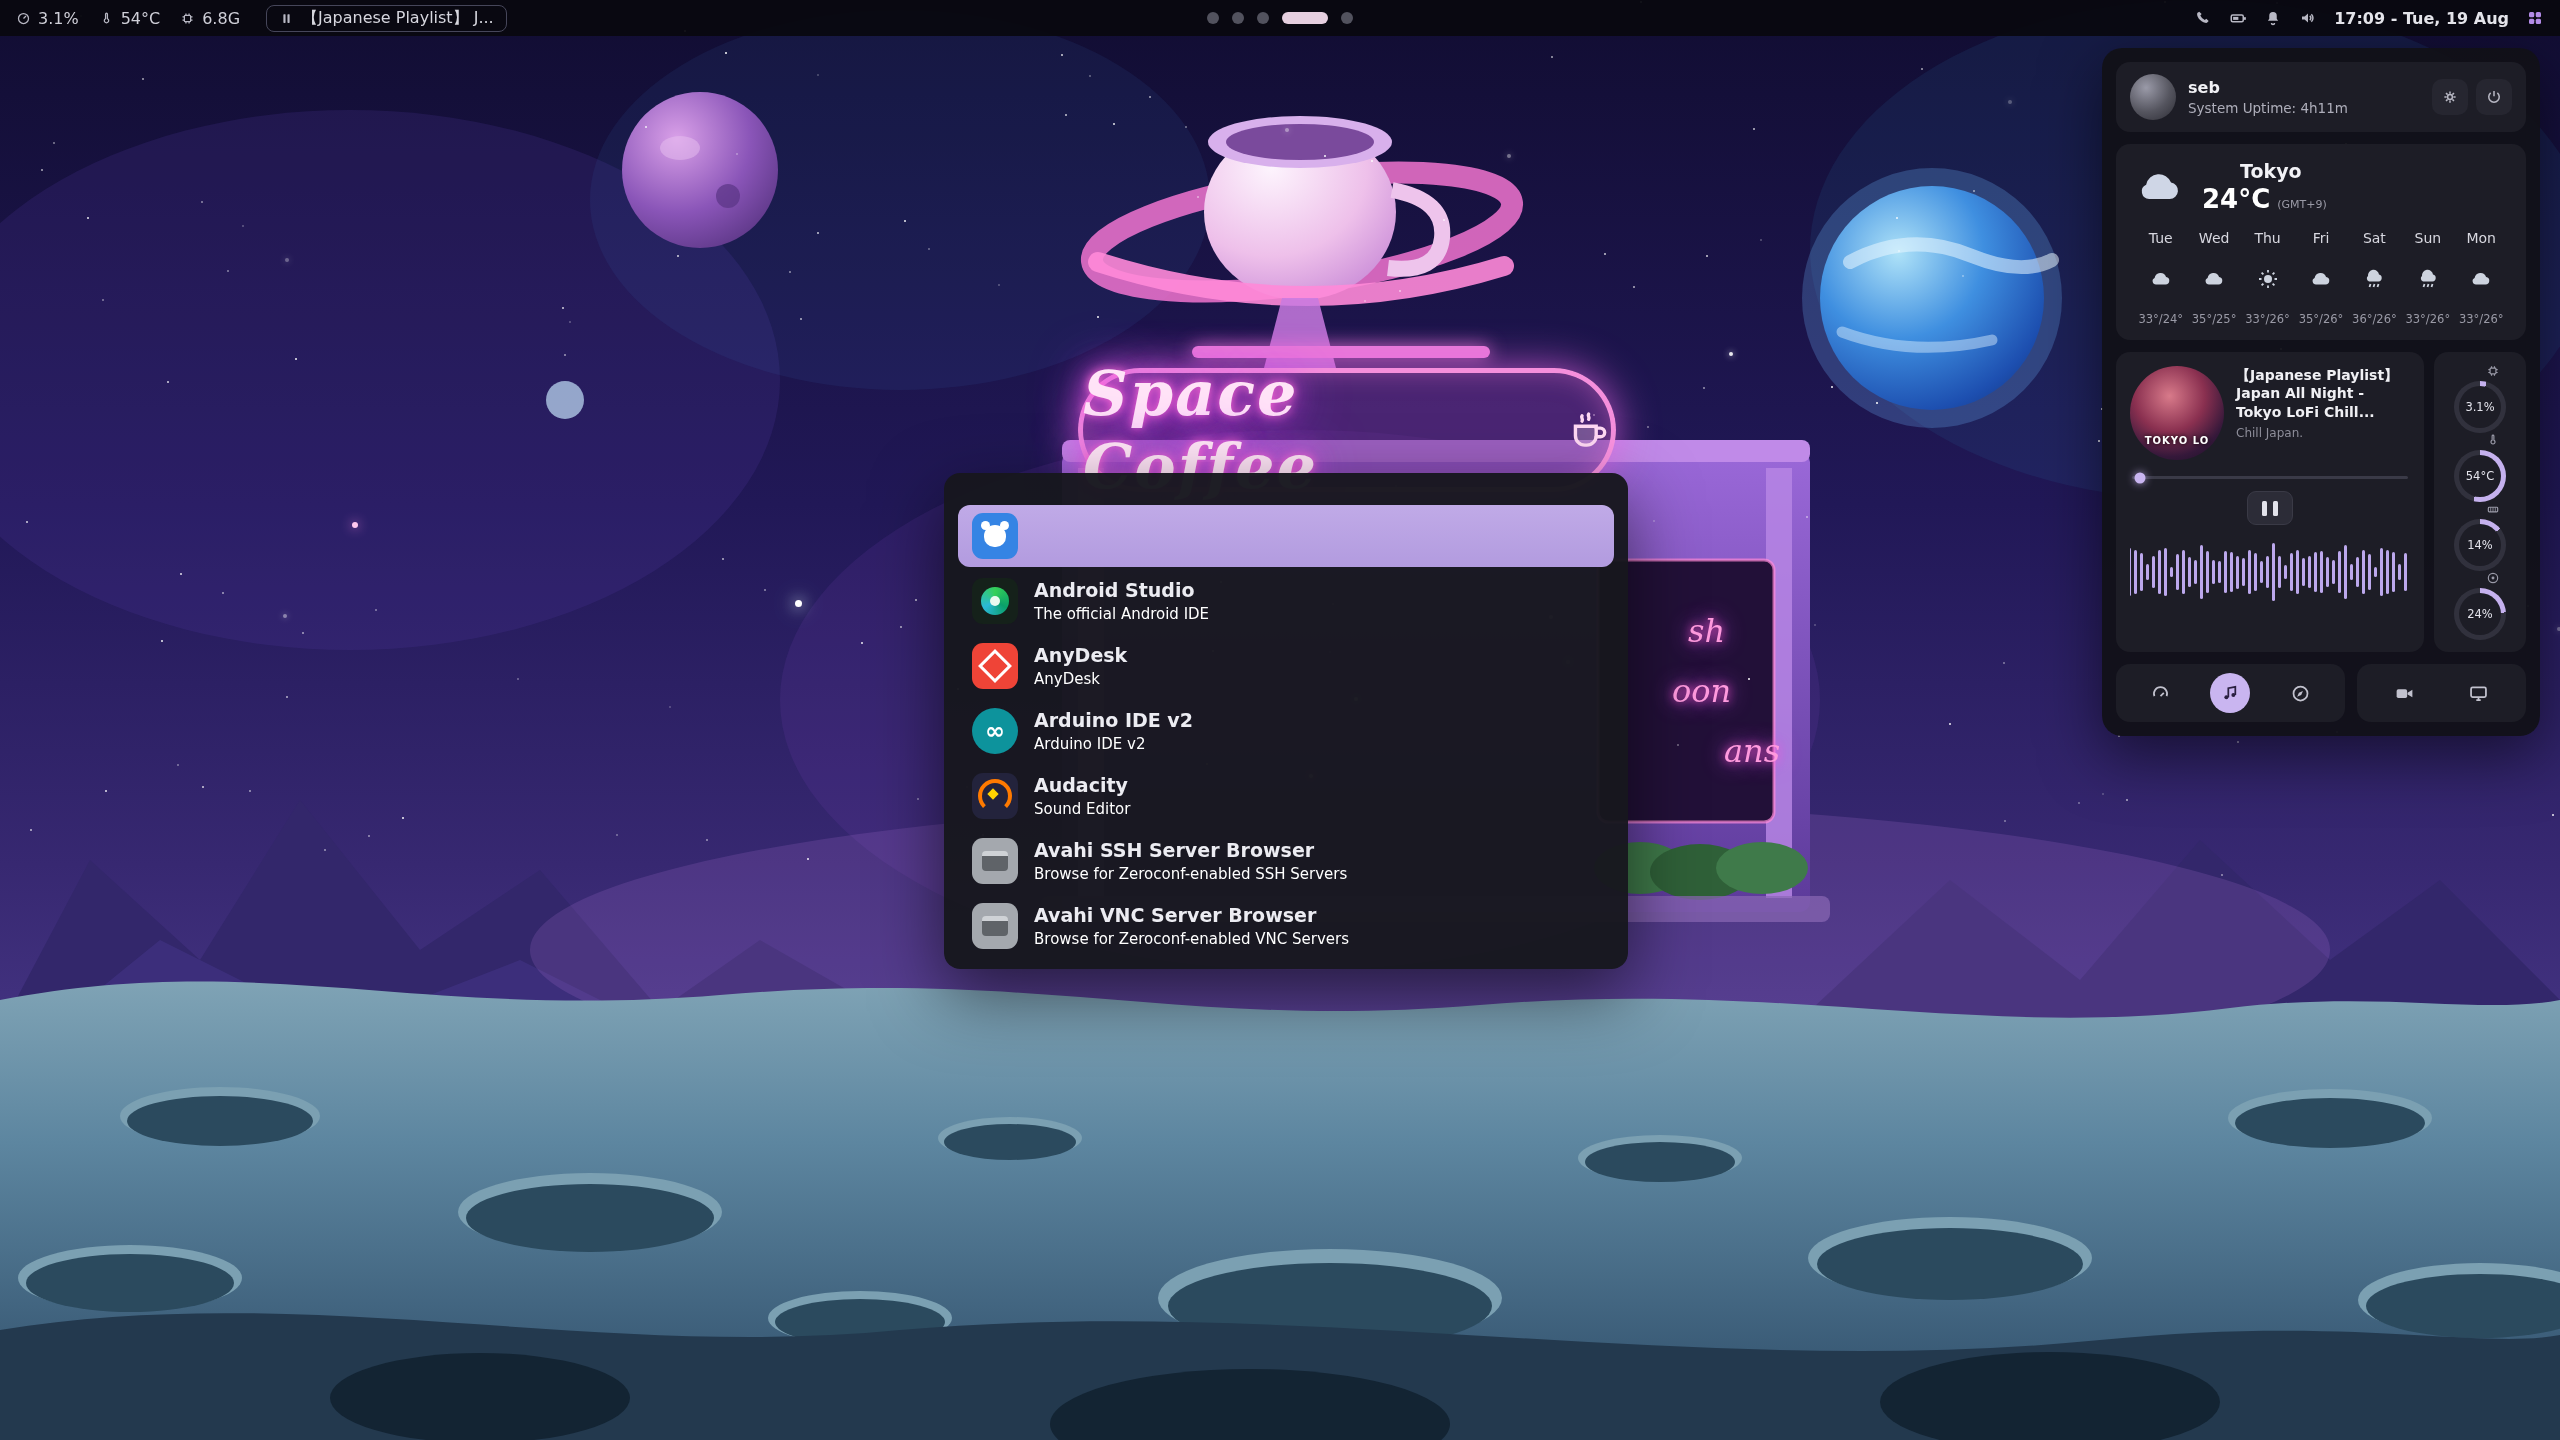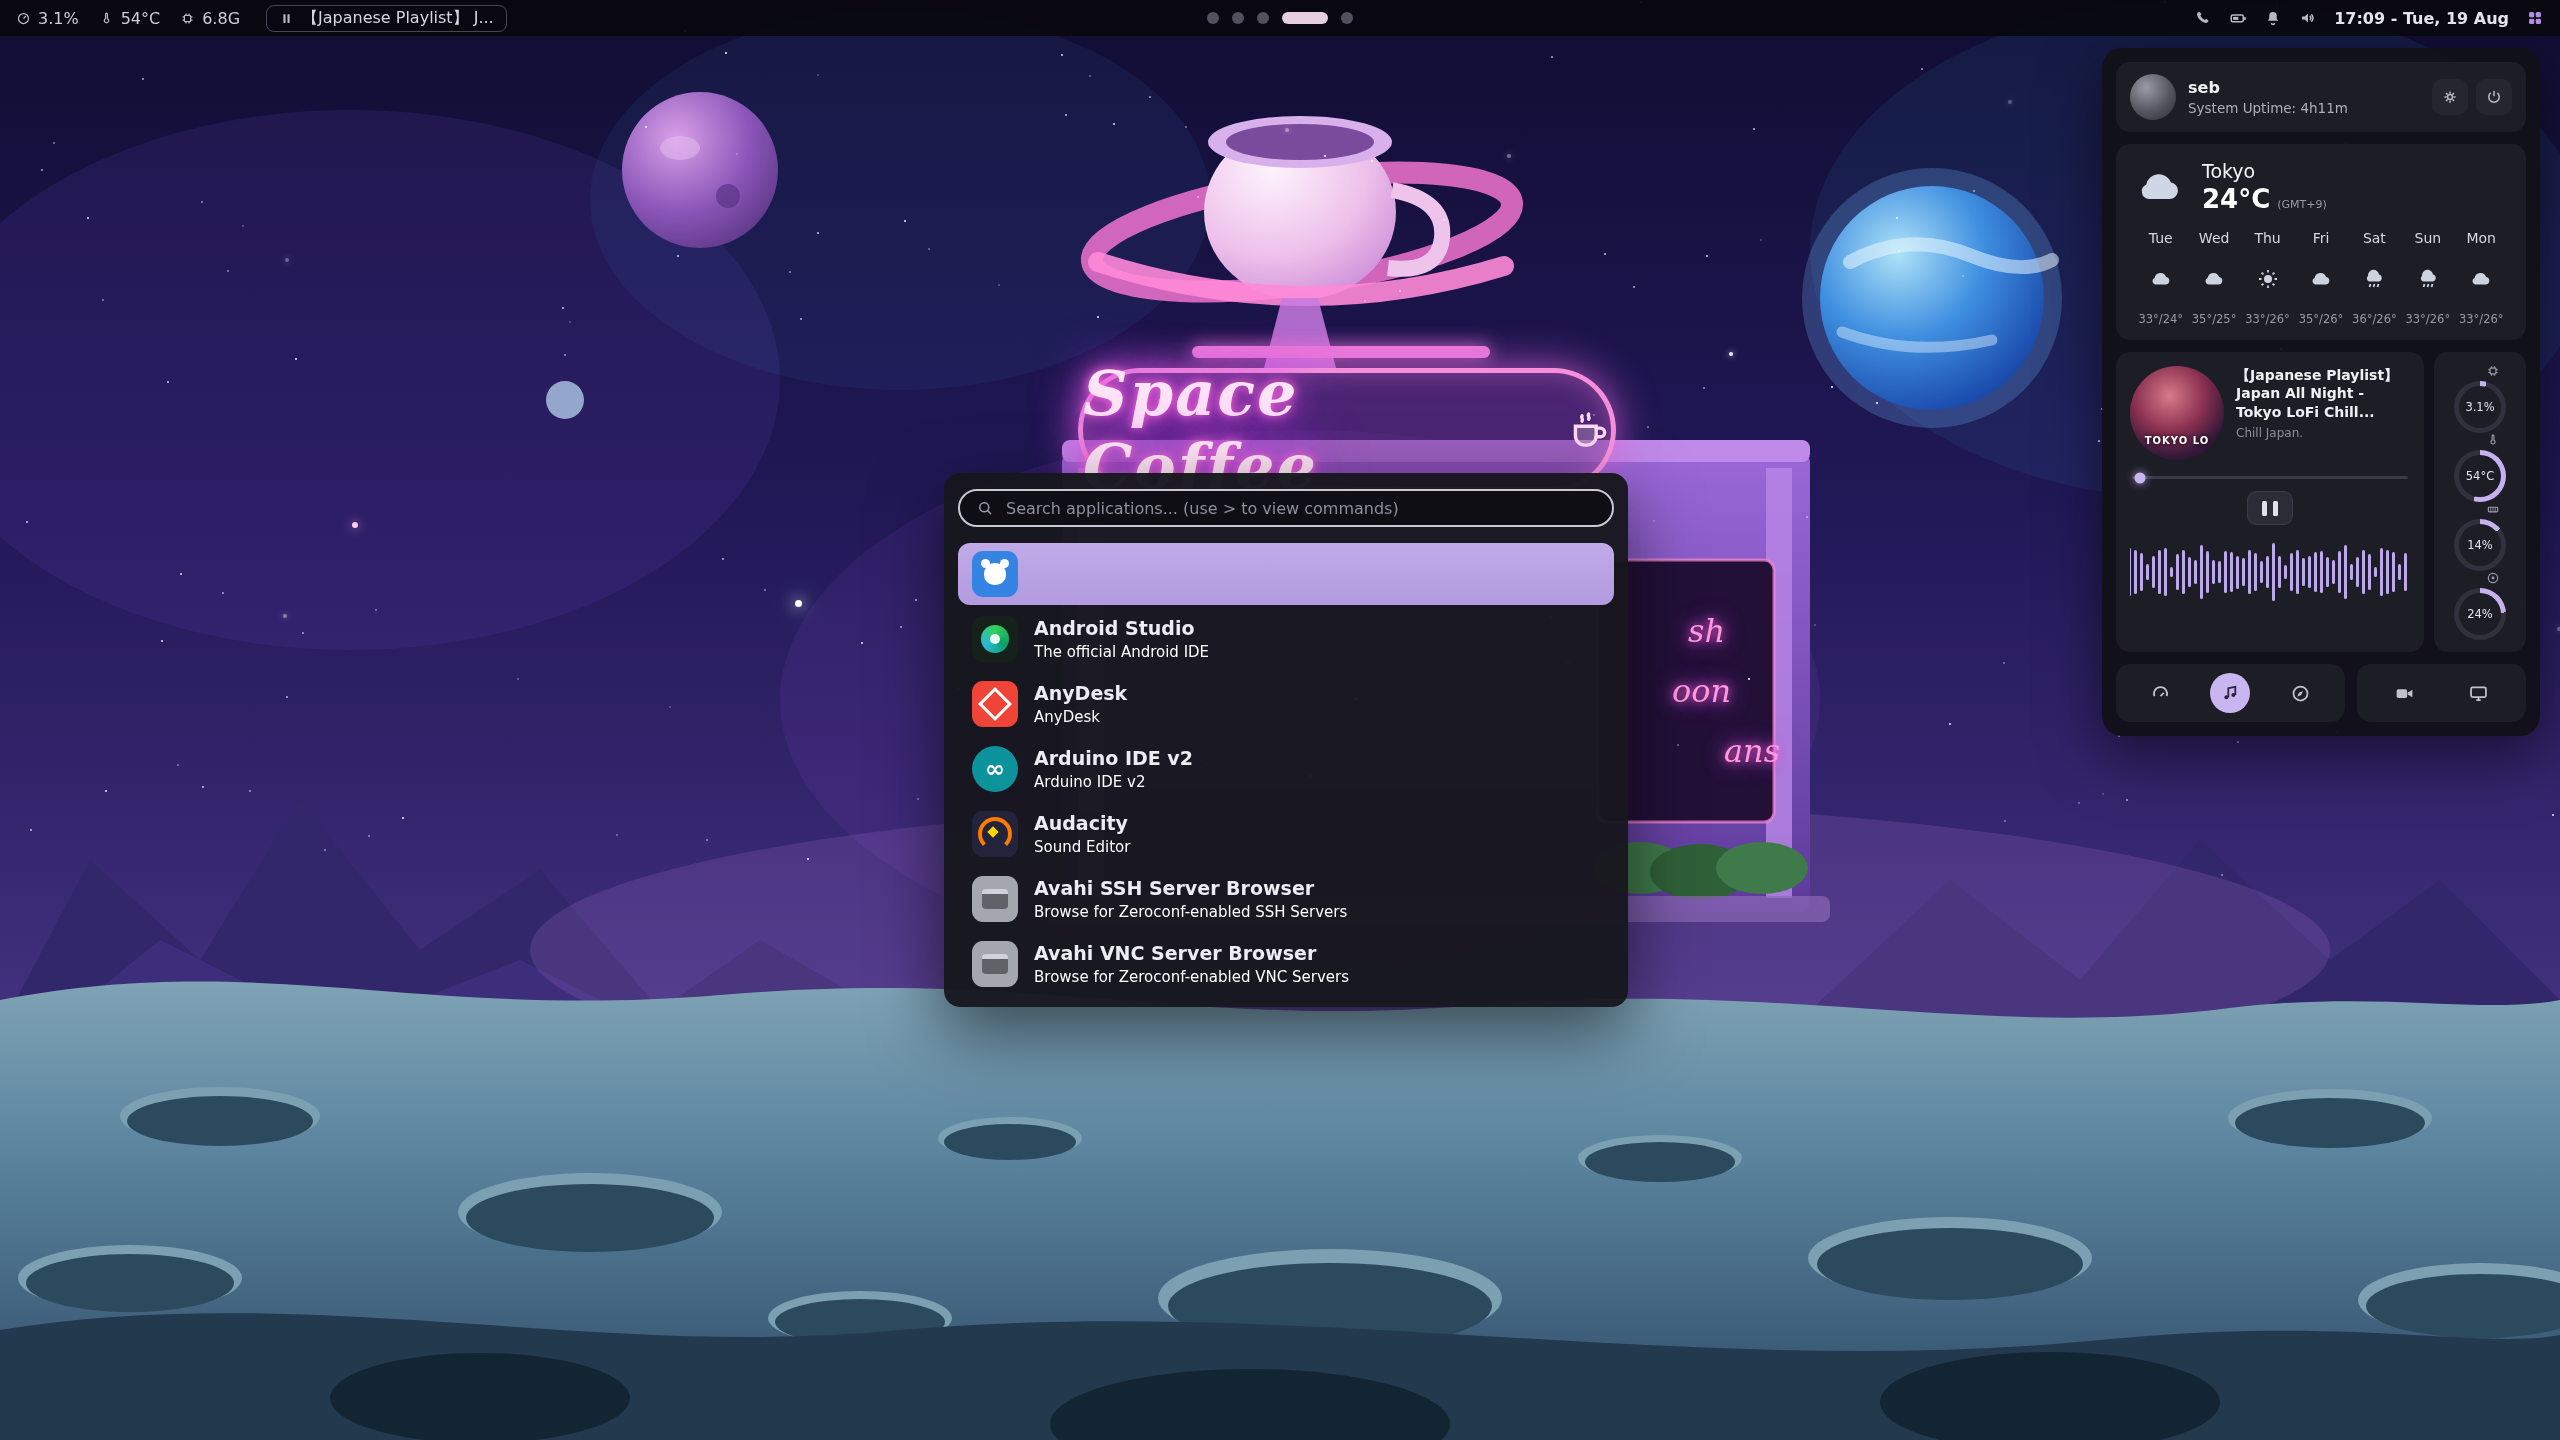--- a/index.html
+++ b/index.html
@@ -101,21 +101,21 @@
     background:radial-gradient(circle at 35% 30%,#9a9aa8,#55555f 55%,#2c2c34);}
   .user-meta{flex:1;min-width:0;}
   .user-name{font-size:16px;font-weight:bold;color:#f0f0f4;}
   .user-uptime{font-size:13.5px;color:#aeaeba;margin-top:3px;}
   .icon-btn{width:36px;height:36px;border-radius:10px;border:none;background:#262630;color:#cfcfd8;
     display:flex;align-items:center;justify-content:center;cursor:default;}
   .user-actions{display:flex;gap:8px;}
   .weather-card{padding:16px 18px 14px;}
   .weather-head{display:flex;align-items:center;gap:16px;}
   .big-cloud{width:52px;height:52px;color:#cfd6e6;}
-  .city{font-size:19px;font-weight:normal;color:#f2f2f6;}
+  .city{font-size:19px;font-weight:bold;color:#f2f2f6;margin-left:38px;}
   .temp-row{display:flex;align-items:baseline;gap:7px;margin-top:2px;}
   .temp{font-size:26px;font-weight:bold;color:#ffffff;}
   .tz{font-size:11px;color:#9a9aa6;}
   .forecast{display:flex;margin-top:16px;}
   .fc-col{flex:1;display:flex;flex-direction:column;align-items:center;gap:21px;}
   .fc-day{font-size:14px;color:#d8d8e0;}
   .fc-ic{width:24px;height:24px;color:#cdd3de;}
   .fc-temps{font-size:11.5px;color:#9a9aa6;}
   .music-row{display:flex;gap:10px;}
   .music-card{flex:1;padding:14px;display:flex;flex-direction:column;min-width:0;}
@@ -487,27 +487,20 @@
     <svg class="ic grid-ic" viewBox="0 0 24 24" fill="currentColor" stroke="none">
         <rect x="4" y="4" width="7" height="7" rx="2"></rect>
         <rect x="13" y="4" width="7" height="7" rx="2"></rect>
         <rect x="4" y="13" width="7" height="7" rx="2"></rect>
         <rect x="13" y="13" width="7" height="7" rx="2"></rect>
       </svg>
   </div>
 </header>
 
 <div class="launcher">
-  <div class="search-box">
-    <svg class="ic" viewBox="0 0 24 24" fill="none" stroke="#9a9aa4" stroke-width="2">
-        <circle cx="11" cy="11" r="6"></circle>
-        <path d="M15.5 15.5L20 20"></path>
-      </svg>
-    <input class="search-input" placeholder="Search applications... (use &gt; to view commands)" style="">
-  </div>
   <div class="app-list">
     <div class="app-row selected">
       <div class="app-icon icon-xfce">
           <span class="mouse"></span>
         </div>
     </div>
     <div class="app-row">
       <div class="app-icon icon-android">
           <span class="asdot"></span>
         </div>

